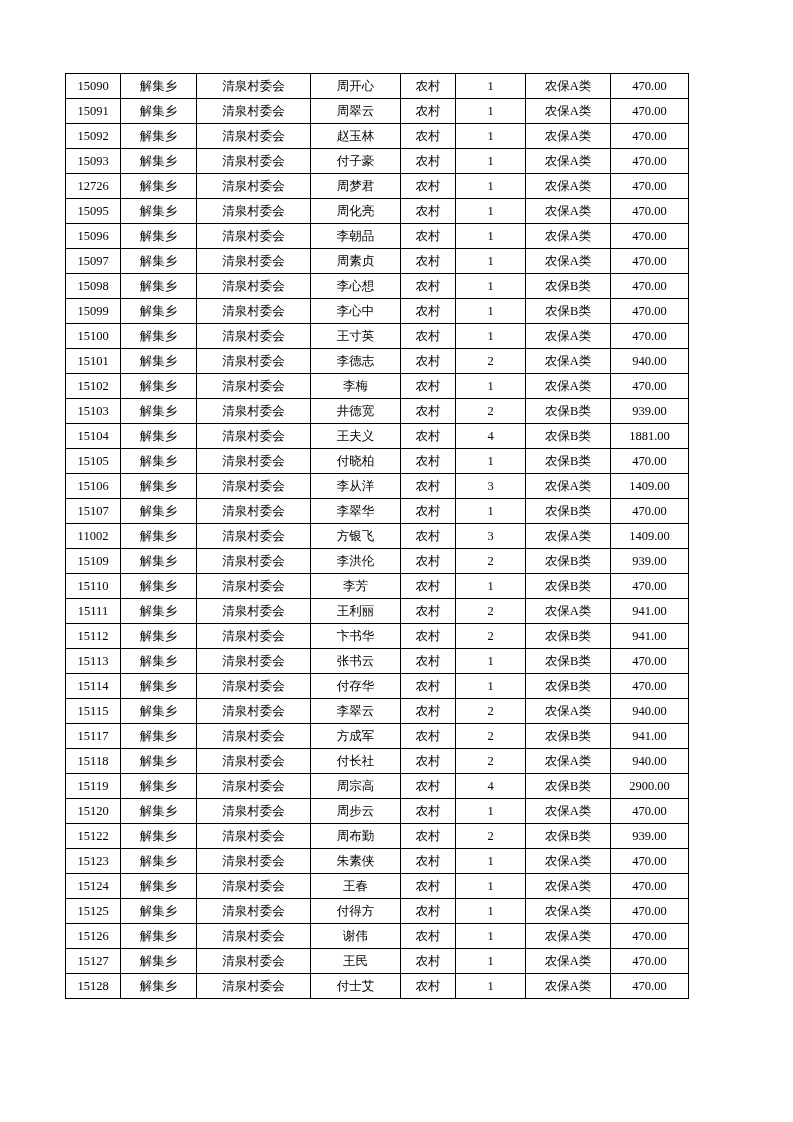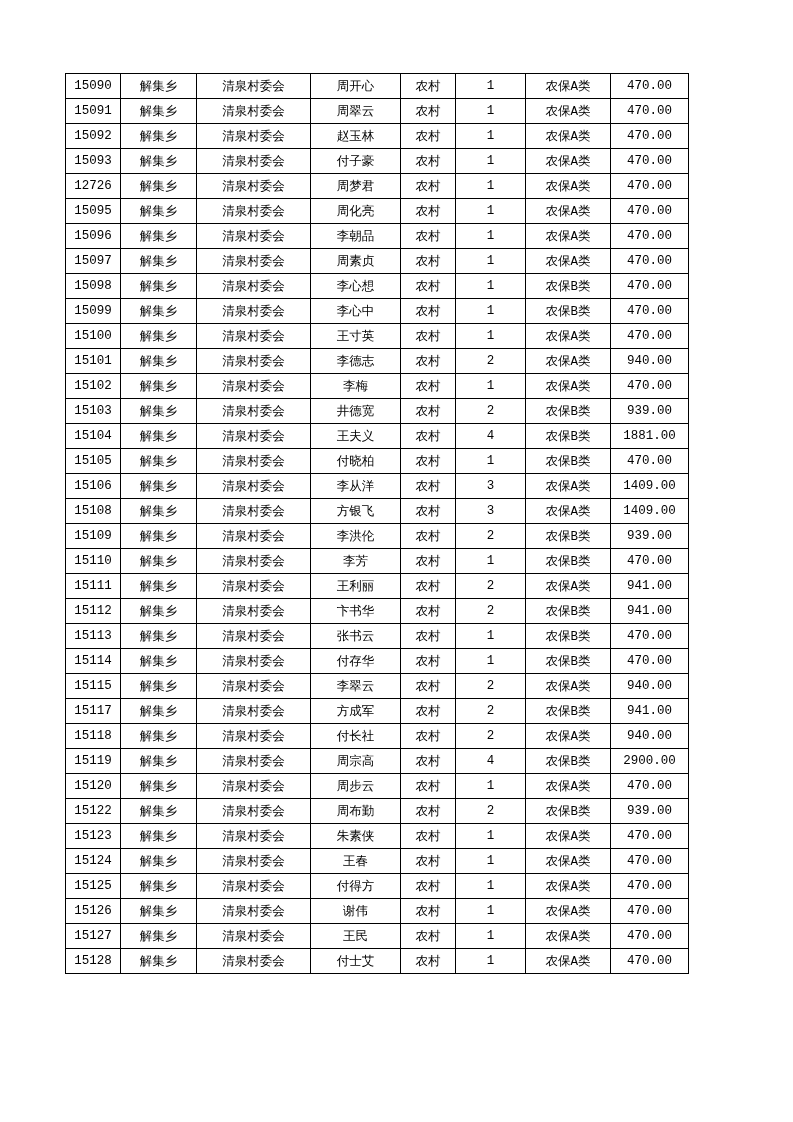--- a/index.html
+++ b/index.html
@@ -9,21 +9,20 @@
     background: #ffffff;
     font-family: "Liberation Serif", "DejaVu Serif", serif;
     color: #000000;
   }
   .page {
     position: relative;
     width: 774px;
     height: 1122px;
     background: #ffffff;
     overflow: hidden;
-    font-family: Liberation Mono, monospace;
   }
   table.grid {
     position: absolute;
     left: 65px;
     top: 73px;
     border-collapse: collapse;
     table-layout: fixed;
     width: 623px;
   }
   table.grid td {
@@ -225,21 +224,31 @@
           <td>15106</td>
           <td>解集乡</td>
           <td>清泉村委会</td>
           <td>李从洋</td>
           <td>农村</td>
           <td>3</td>
           <td>农保A类</td>
           <td>1409.00</td>
         </tr>
         <tr>
-          <td>15108</td>
+          <td>15107</td>
+          <td>解集乡</td>
+          <td>清泉村委会</td>
+          <td>李翠华</td>
+          <td>农村</td>
+          <td>1</td>
+          <td>农保B类</td>
+          <td>470.00</td>
+        </tr>
+        <tr>
+          <td>11002</td>
           <td>解集乡</td>
           <td>清泉村委会</td>
           <td>方银飞</td>
           <td>农村</td>
           <td>3</td>
           <td>农保A类</td>
           <td>1409.00</td>
         </tr>
         <tr>
           <td>15109</td>

